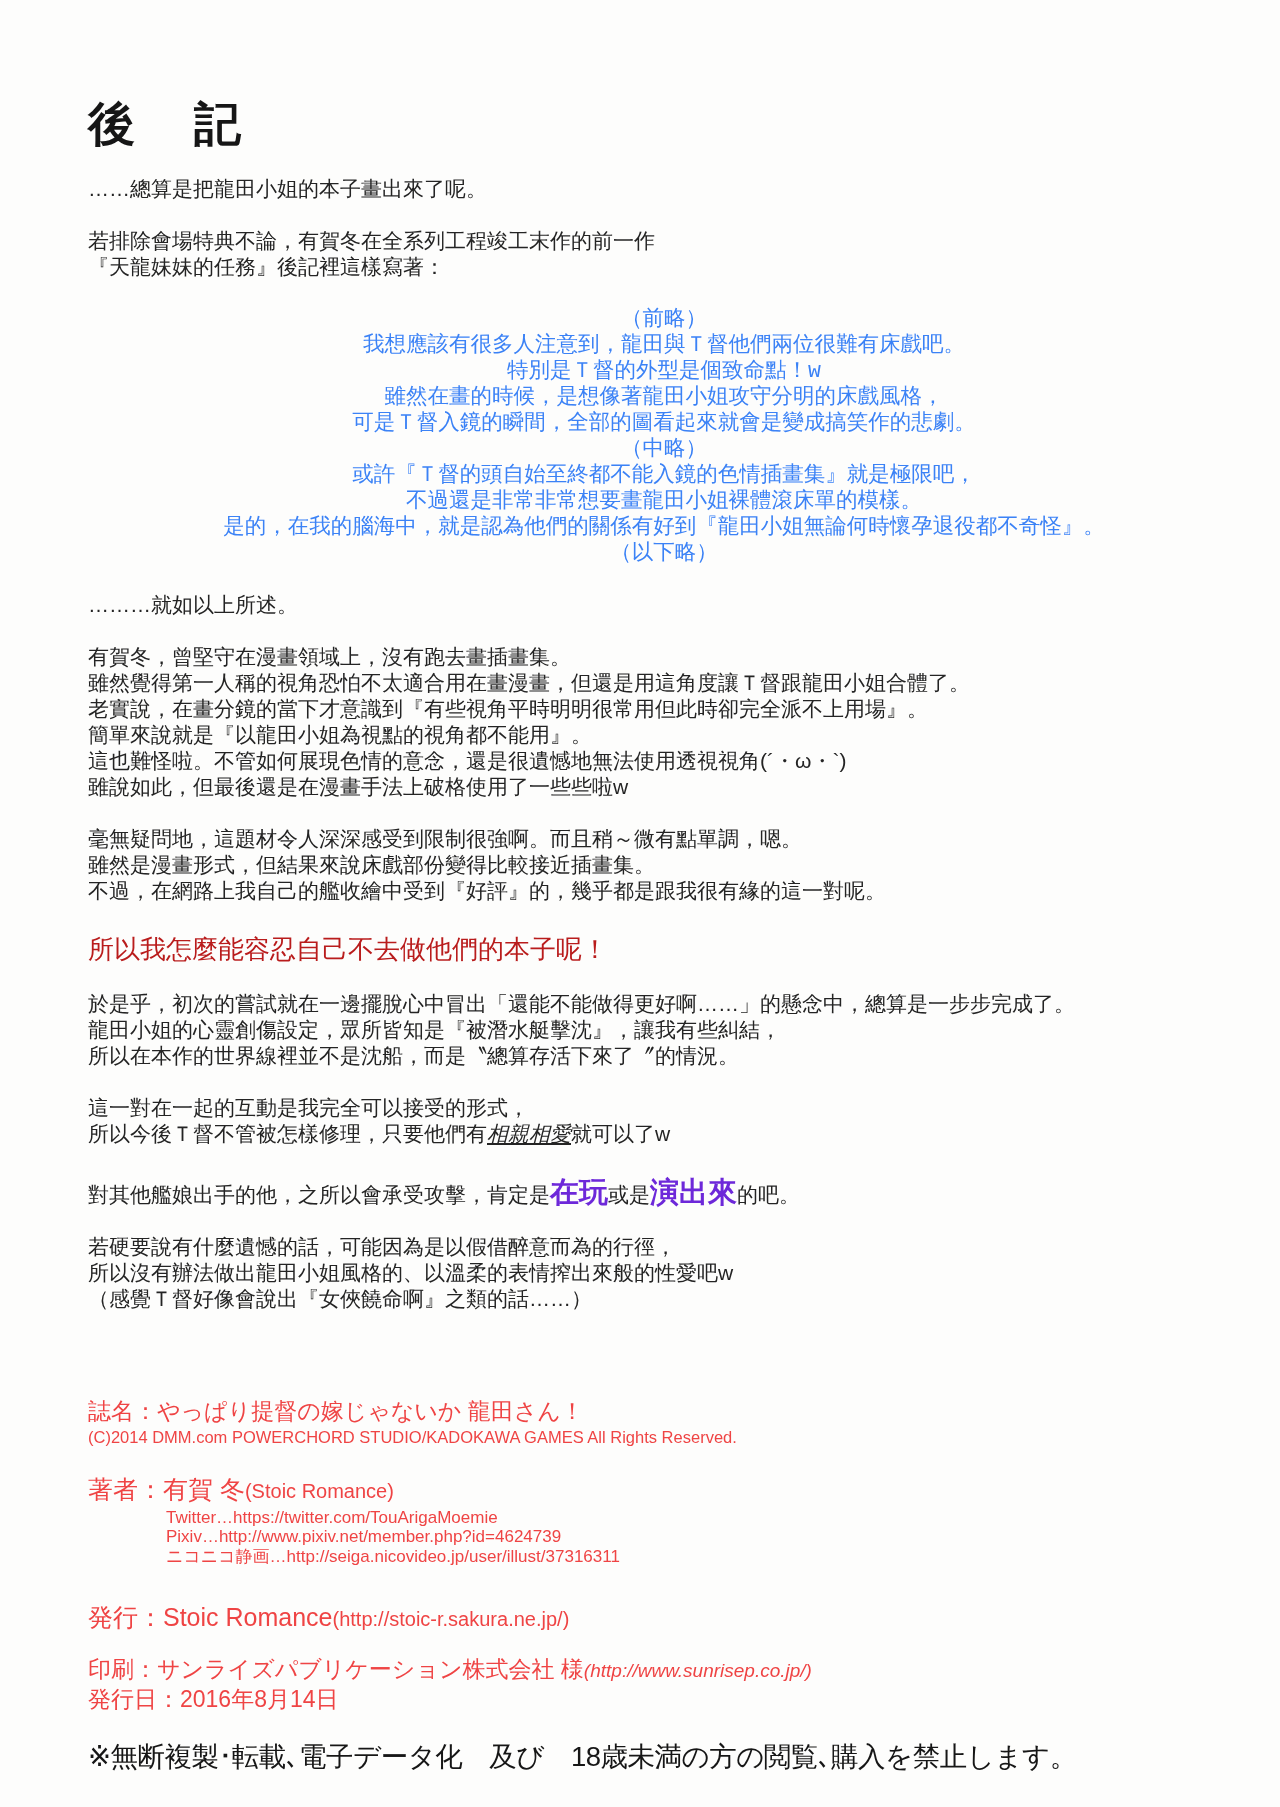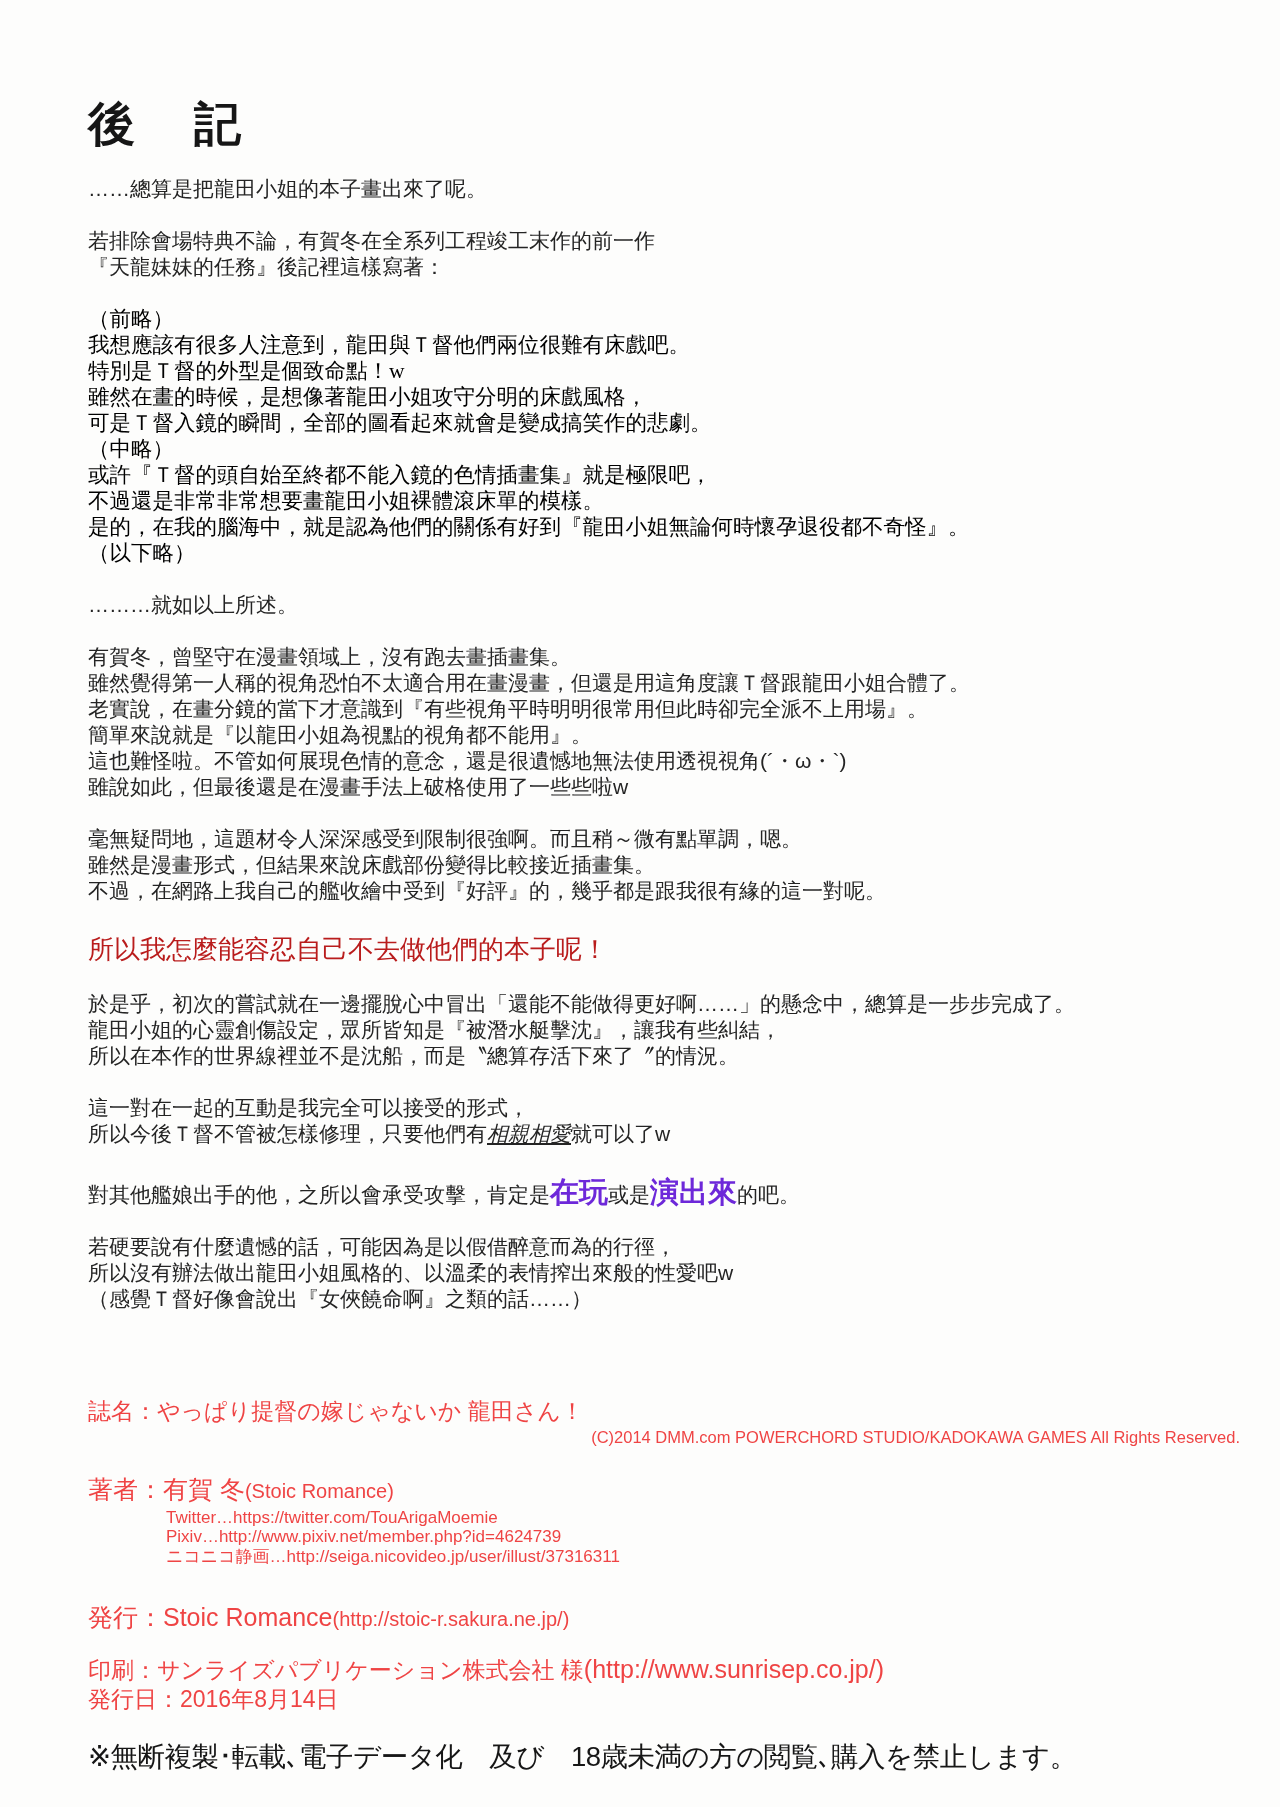--- a/index.html
+++ b/index.html
@@ -24,57 +24,58 @@
     line-height:1.1;
     margin:0 0 26px 0;
   }
   .body-par{
     font-size:21px;
     line-height:26px;
     margin:26px 0 0 0;
     color:#242424;
   }
   .quote-block{
-    font-family:Liberation Serif, serif;
+    font-family:Liberation Mono, monospace;
     font-size:21.5px;
     line-height:26px;
     margin:26px 0 0 0;
-    color:#000000;
+    color:#3b82f6;
+    text-align:center;
   }
   .headline{
     font-size:26px;
     font-weight:normal;
     color:#b91c1c;
     margin:30px 0 0 0;
     line-height:1.2;
   }
   .big-word{
     font-size:29px;
     font-weight:bold;
     color:#6d28d9;
   }
   .em-underline{
     text-decoration:underline;
     font-style:italic;
   }
   .attack-par{margin-top:32px;}
   .colophon{margin-top:84px;color:#ef4444;}
   .colo-title{font-size:23px;line-height:30px;}
-  .colo-copy{font-size:16.5px;line-height:22px;text-align:right;}
+  .colo-copy{font-size:16.5px;line-height:22px;}
   .colo-author{font-size:25px;line-height:30px;margin-top:26px;}
   .colo-author .paren, .colo-pub .paren{font-size:20px;}
   .colo-links{
     font-size:17px;
     line-height:19.5px;
     margin:2px 0 0 78px;
   }
   .colo-pub{font-size:25px;line-height:30px;margin-top:36px;}
   .colo-mail{font-size:17px;line-height:20px;margin:4px 0 0 85px;}
   .colo-print{font-size:23px;line-height:27px;margin-top:22px;}
-  .colo-print .paren{font-size:25px;}
+  .colo-print .paren{font-size:19px;font-style:italic;}
   .colo-date{font-size:23px;line-height:27px;margin-top:2px;}
   .notice{
     font-size:27.5px;
     color:#161616;
     margin-top:26px;
     letter-spacing:-0.5px;
     white-space:nowrap;
   }
 </style>
 </head>

